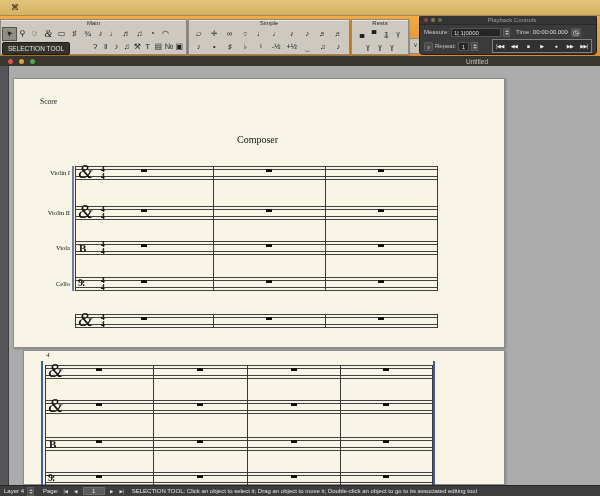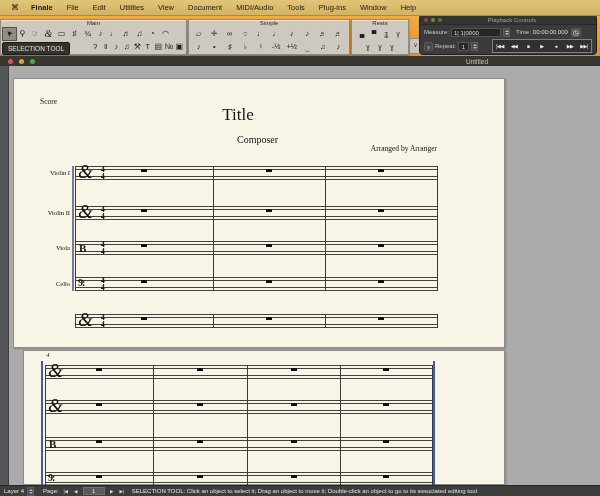--- a/index.html
+++ b/index.html
@@ -107,33 +107,20 @@
 </style>
 </head>
 <body>
 
 <div id="root">
 
   <div class="deskstrip"></div>
 
   <div class="menubar">
     <span class="apple">⌘</span>
-    <span id="menu-items" style="display:flex;">
-        <span class="mi bold">Finale</span>
-        <span class="mi">File</span>
-        <span class="mi">Edit</span>
-        <span class="mi">Utilities</span>
-        <span class="mi">View</span>
-        <span class="mi">Document</span>
-        <span class="mi">MIDI/Audio</span>
-        <span class="mi">Tools</span>
-        <span class="mi">Plug-ins</span>
-        <span class="mi">Window</span>
-        <span class="mi">Help</span>
-      </span>
   </div>
 
   <div class="palette" id="pal-main">
     <div class="ptitle">Main</div>
     <div class="icon-row">
         <span class="icon sel">
           <span class="rotNW">➤</span>
         </span>
         <span class="icon">
           <span>⚲</span>
@@ -358,23 +345,21 @@
     <span class="tl" style="left:30px;background:#53a553;"></span>
     <span class="wintitle">Untitled</span>
   </div>
 
   <div class="leftstrip"></div>
   <div class="page" style="left:13px;top:78px;width:492px;height:270px;"></div>
   <div class="page" style="left:23px;top:350px;width:482px;height:135px;"></div>
 
   <div class="score-layer" id="score-layer">
     <div class="scoretext" style="left:40px;top:97px;font-size:7.5px;">Score</div>
-    <div class="scoretext" style="left:13px;top:105px;width:450px;text-align:center;font-size:17px;">Title</div>
     <div class="scoretext" style="left:237px;top:134px;width:200px;text-align:left;font-size:10px;">Composer</div>
-    <div class="scoretext" style="left:237px;top:144px;width:200px;text-align:right;font-size:7.5px;">Arranged by Arranger</div>
   <div class="staff" style="left: 75px; top: 166px; width: 362px;"></div>
       <div class="inst" style="left: 18px; top: 169px; width: 52px;">Violin I</div>
       <div class="clef treble" style="left: 78px; top: 162px;">&amp;</div>
       <div class="ts" style="left: 101px; top: 165.5px;">4</div>
       <div class="ts" style="left: 101px; top: 172.5px;">4</div>
       <div class="staff" style="left: 75px; top: 206px; width: 362px;"></div>
       <div class="inst" style="left: 18px; top: 209px; width: 52px;">Violin II</div>
       <div class="clef treble" style="left: 78px; top: 202px;">&amp;</div>
       <div class="ts" style="left: 101px; top: 205.5px;">4</div>
       <div class="ts" style="left: 101px; top: 212.5px;">4</div>

